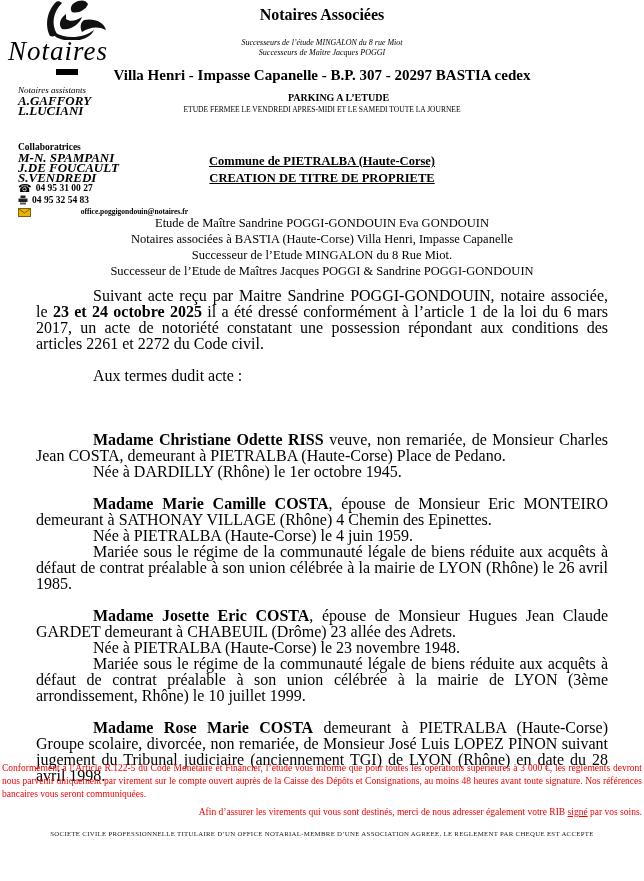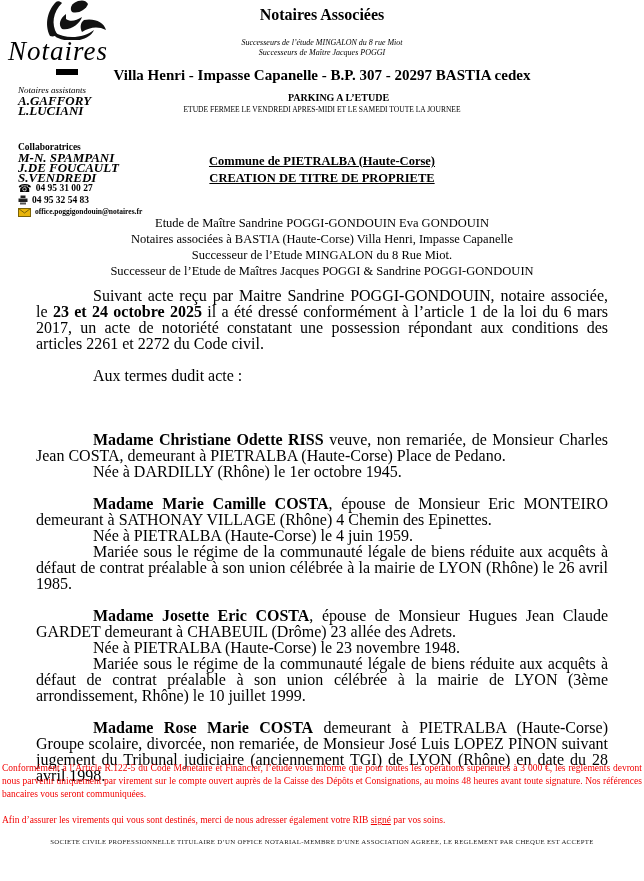--- a/index.html
+++ b/index.html
@@ -20,21 +20,21 @@
     margin-top:-2px;
   }
   .logo-bar{width:22px;height:6px;background:#000;margin:4px 0 0 48px;}
   .leftcol{position:absolute;left:18px;top:74px;width:120px;font-size:8.5px;}
   .leftcol .role{font-style:italic;font-size:9px;line-height:11px;}
   .leftcol .name{font-style:italic;font-weight:bold;font-size:13px;line-height:10px;}
   .collab-title{font-weight:bold;font-size:9.5px;line-height:11px;margin-top:26px;}
   .contact{position:absolute;left:18px;top:182px;width:170px;}
   .contact-row{display:flex;align-items:center;gap:4px;font-weight:bold;font-size:9.5px;line-height:12px;}
   .phone-glyph{font-family:"DejaVu Sans", sans-serif;font-size:11px;line-height:11px;}
-  .email-row{font-size:7.5px;}
+  .email-row{font-size:7.5px;justify-content:space-between;}
   
   .hdr{position:absolute;left:0;right:0;text-align:center;}
   .hdr-title{top:6px;font-weight:bold;font-size:16px;}
   .hdr-sub{top:38px;font-style:italic;font-size:8px;line-height:10px;}
   .hdr-address{top:67px;font-weight:bold;font-size:15px;}
   .hdr-parking{top:92px;font-weight:bold;font-size:10px;margin-left:33px;}
   .hdr-closed{top:105px;font-size:7.5px;}
   .subject{top:153px;font-weight:bold;font-size:12.5px;line-height:17px;}
   .subject span{text-decoration:underline;}
   .office{top:215px;font-size:12.5px;line-height:16px;}
@@ -43,21 +43,21 @@
   .para{margin:0;line-height:16px;}
   .indent{text-indent:57px;}
   .justify{text-align:justify;}
   .spacer{height:16px;}
   .b{font-weight:bold;}
   .u{text-decoration:underline;}
   .heading span{letter-spacing:2.5px;word-spacing:5px;}
   
   .footer{position:absolute;left:2px;right:2px;top:762px;}
   .footer-red{color:#f20000;font-size:9.5px;line-height:13px;text-align:justify;margin:0;}
-  .footer-red2{margin-top:13px;text-align:left;}
+  .footer-red2{margin-top:5px;text-align:right;}
   .footer-black{margin-top:11px;text-align:center;font-size:6.8px;letter-spacing:.3px;color:#1a1a1a;}
 </style>
 </head>
 <body>
 
 <div class="page">
 
   <div class="logo-block">
     <svg class="logo-figure" width="86" height="40" viewBox="0 0 86 40">
       <g fill="#111">

